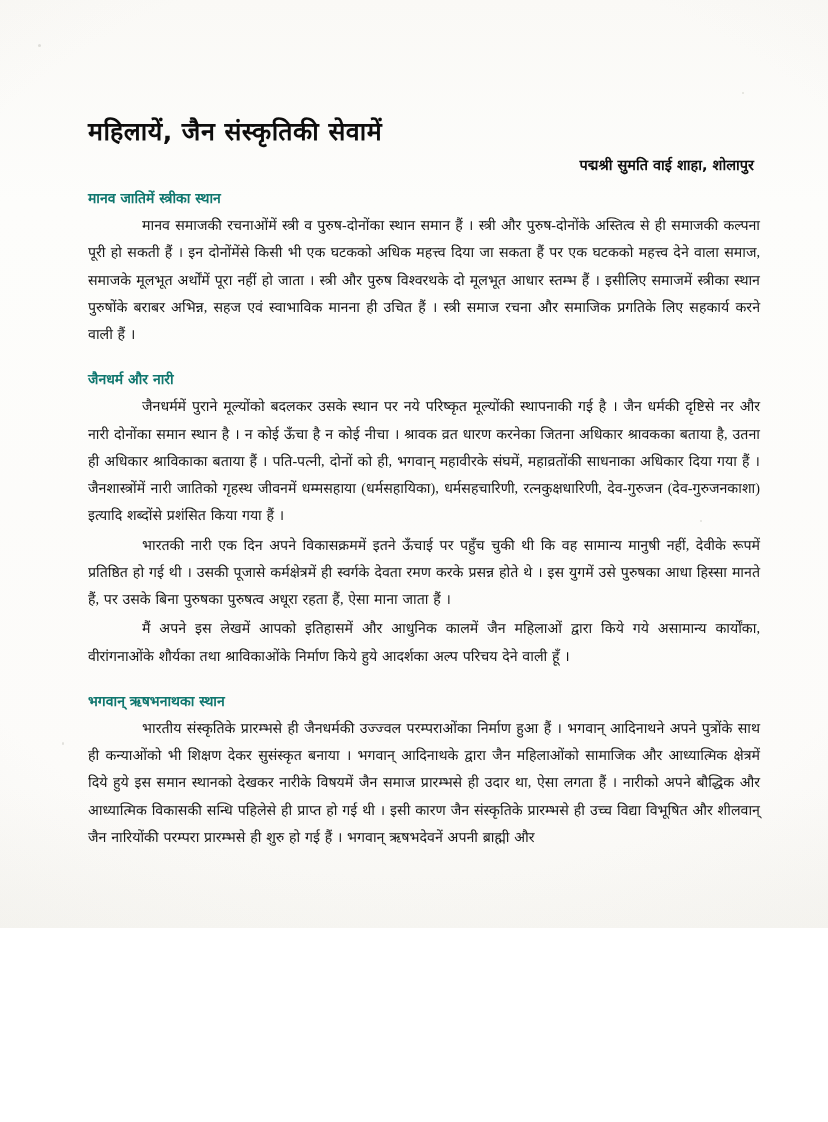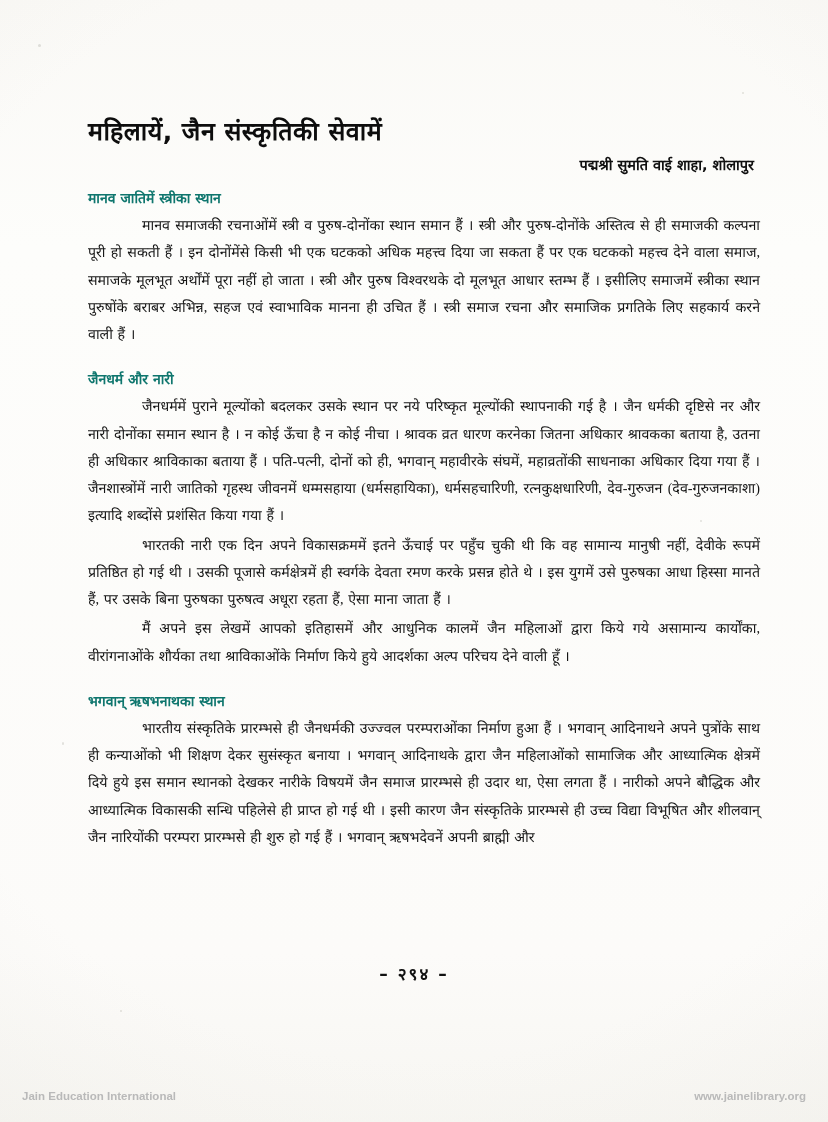--- a/index.html
+++ b/index.html
@@ -3,21 +3,21 @@
 <meta charset="utf-8">
 <style>
   html, body {
     margin: 0;
     padding: 0;
     background: #ffffff;
   }
   .page {
     position: relative;
     width: 828px;
-    height: 1122px;
+    height: 928px;
     margin: 0 auto;
     background: #fdfdfc;
     overflow: hidden;
     font-family: "DejaVu Sans", sans-serif;
     color: #111111;
   }
   
   .scan-tint {
     position: absolute;
     inset: 0;

